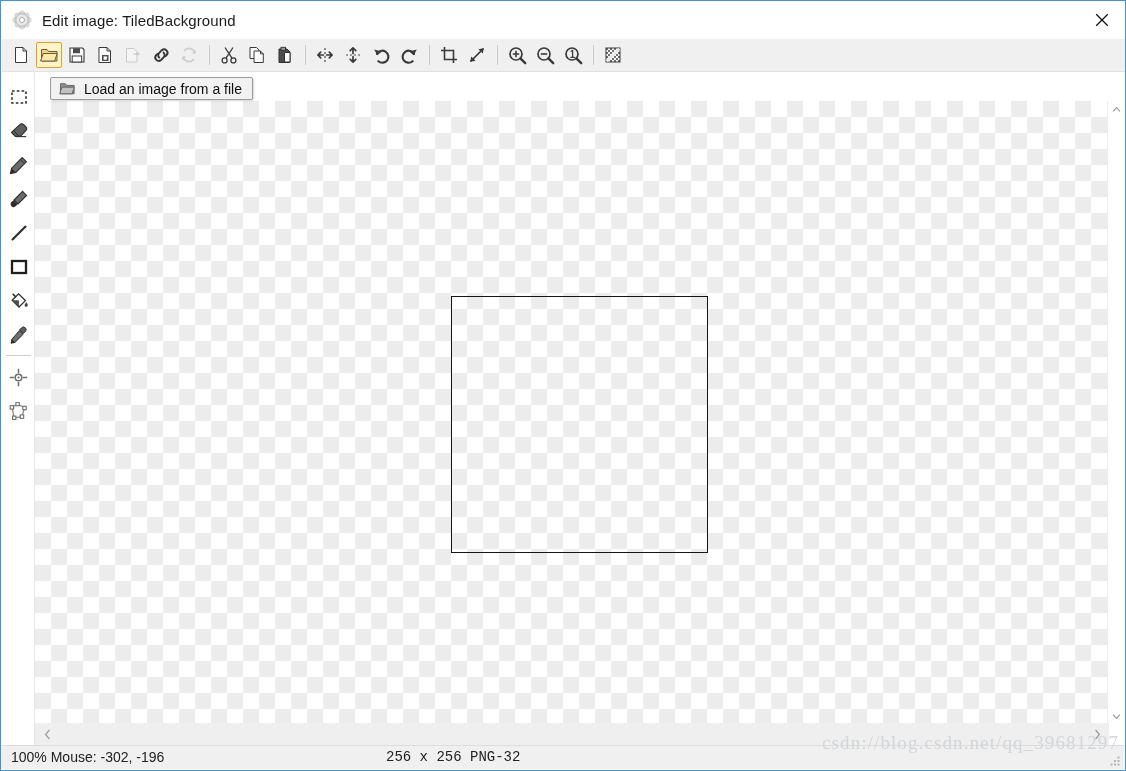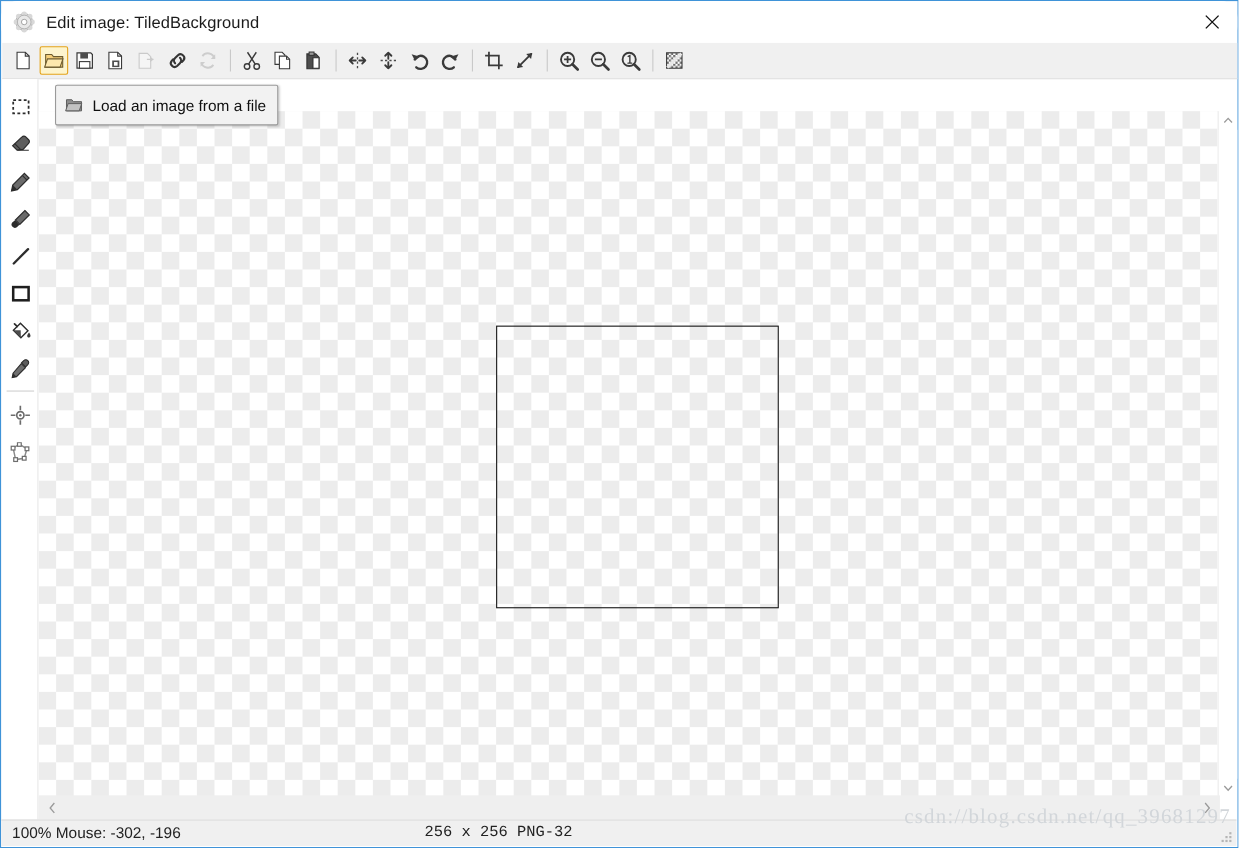--- a/index.html
+++ b/index.html
@@ -24,21 +24,20 @@
 
   
   #titlebar {
     position: absolute;
     left: 0; top: 0;
     width: 1124px;
     height: 38px;
     background: #ffffff;
     display: flex;
     align-items: center;
-    border-radius: 15px;
   }
   #titlebar .app-icon {
     width: 20px; height: 20px;
     margin-left: 11px;
     position: relative;
     flex: none;
   }
   #titlebar .title-text {
     margin-left: 10px;
     font-size: 15px;
@@ -195,21 +194,21 @@
   }
   .grip {
     position: absolute; right: 3px; bottom: 3px;
     width: 12px; height: 12px;
   }
 
   
   #tooltip {
     position: absolute;
     left: 49px; top: 76px;
-    height: 37px;
+    height: 23px;
     box-sizing: border-box;
     display: flex;
     align-items: center;
     padding: 0 10px 0 8px;
     background: #f2f2f2;
     border: 1px solid #9a9a9a;
     border-radius: 2px;
     box-shadow: 1px 1px 2px rgba(0,0,0,0.16);
     font-size: 14px;
     color: #101010;

